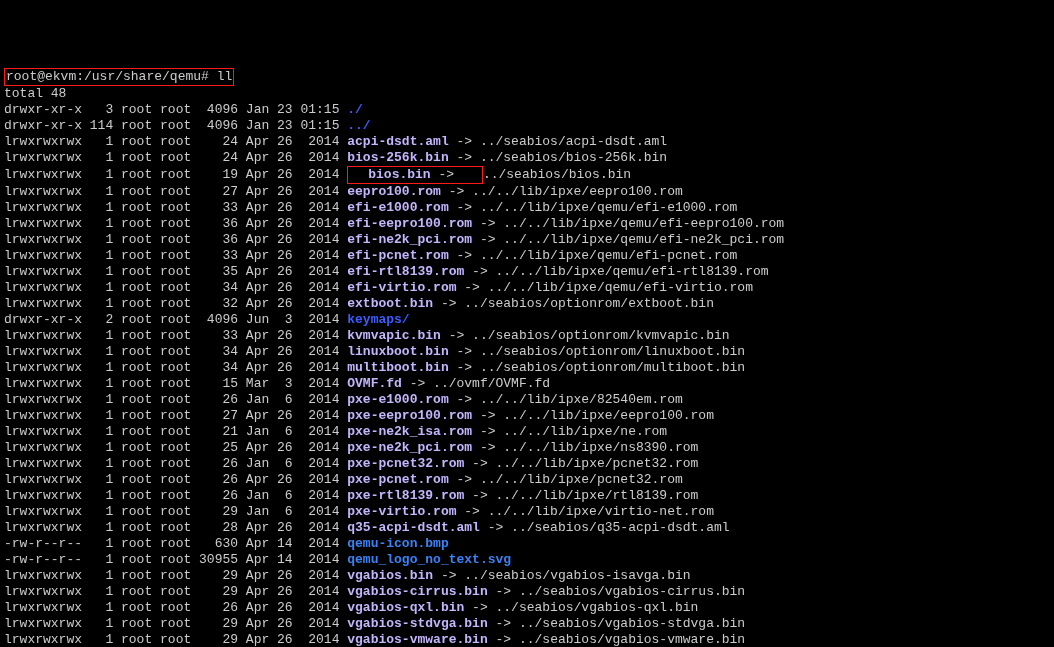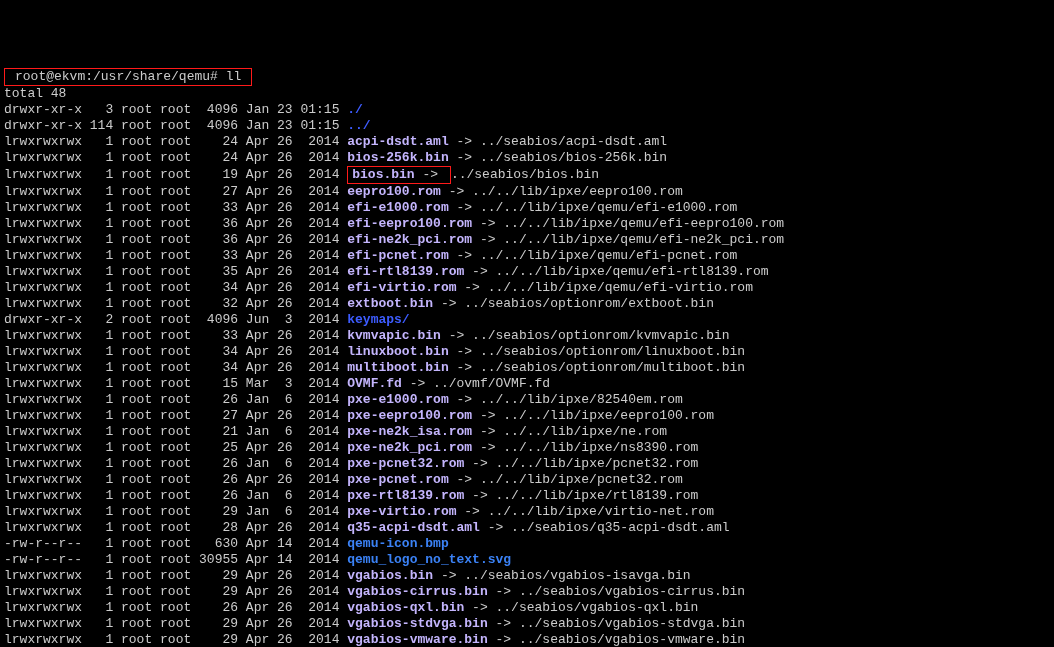--- a/index.html
+++ b/index.html
@@ -10,22 +10,22 @@
     font-family: "Consolas", "Courier New", monospace;
     font-size: 13px;
     line-height: 16px;
     white-space: pre;
   }
   .L { display: block; }
   .sep { color: #ccc; }
   .dir  { color: #3d5cff; font-weight: bold; }
   .link { color: #c4b5fd; font-weight: bold; }
   .mag  { color: #3b82f6; font-weight: bold; }
-  .box1 { border: 1px solid #ff1a1a; display: inline-block; padding: 0 10px; }
-  .box2 { border: 1px solid #ff1a1a; display: inline-block; padding: 0 4px; }
+  .box1 { border: 1px solid #ff1a1a; display: inline-block; padding: 0 1px; }
+  .box2 { border: 1px solid #ff1a1a; display: inline-block; padding: 0 20px; }
   .prompt-host { color: #ccc; }
 </style>
 </head>
 <body>
 
 
 
 <div id="terminal"><span class="L"><span class="box1"><span class="prompt-host">root@ekvm:/usr/share/qemu#</span> <span>ll</span></span></span><span class="L">total 48</span><span class="L">drwxr-xr-x   3 root root  4096 Jan 23 01:15 <span class="dir">./</span></span><span class="L">drwxr-xr-x 114 root root  4096 Jan 23 01:15 <span class="dir">../</span></span><span class="L">lrwxrwxrwx   1 root root    24 Apr 26  2014 <span class="link">acpi-dsdt.aml</span><span class="sep"> -&gt; </span><span>../seabios/acpi-dsdt.aml</span></span><span class="L">lrwxrwxrwx   1 root root    24 Apr 26  2014 <span class="link">bios-256k.bin</span><span class="sep"> -&gt; </span><span>../seabios/bios-256k.bin</span></span><span class="L">lrwxrwxrwx   1 root root    19 Apr 26  2014 <span class="box2"><span class="link">bios.bin</span><span class="sep"> -&gt; </span></span><span>../seabios/bios.bin</span></span><span class="L">lrwxrwxrwx   1 root root    27 Apr 26  2014 <span class="link">eepro100.rom</span><span class="sep"> -&gt; </span><span>../../lib/ipxe/eepro100.rom</span></span><span class="L">lrwxrwxrwx   1 root root    33 Apr 26  2014 <span class="link">efi-e1000.rom</span><span class="sep"> -&gt; </span><span>../../lib/ipxe/qemu/efi-e1000.rom</span></span><span class="L">lrwxrwxrwx   1 root root    36 Apr 26  2014 <span class="link">efi-eepro100.rom</span><span class="sep"> -&gt; </span><span>../../lib/ipxe/qemu/efi-eepro100.rom</span></span><span class="L">lrwxrwxrwx   1 root root    36 Apr 26  2014 <span class="link">efi-ne2k_pci.rom</span><span class="sep"> -&gt; </span><span>../../lib/ipxe/qemu/efi-ne2k_pci.rom</span></span><span class="L">lrwxrwxrwx   1 root root    33 Apr 26  2014 <span class="link">efi-pcnet.rom</span><span class="sep"> -&gt; </span><span>../../lib/ipxe/qemu/efi-pcnet.rom</span></span><span class="L">lrwxrwxrwx   1 root root    35 Apr 26  2014 <span class="link">efi-rtl8139.rom</span><span class="sep"> -&gt; </span><span>../../lib/ipxe/qemu/efi-rtl8139.rom</span></span><span class="L">lrwxrwxrwx   1 root root    34 Apr 26  2014 <span class="link">efi-virtio.rom</span><span class="sep"> -&gt; </span><span>../../lib/ipxe/qemu/efi-virtio.rom</span></span><span class="L">lrwxrwxrwx   1 root root    32 Apr 26  2014 <span class="link">extboot.bin</span><span class="sep"> -&gt; </span><span>../seabios/optionrom/extboot.bin</span></span><span class="L">drwxr-xr-x   2 root root  4096 Jun  3  2014 <span class="dir">keymaps/</span></span><span class="L">lrwxrwxrwx   1 root root    33 Apr 26  2014 <span class="link">kvmvapic.bin</span><span class="sep"> -&gt; </span><span>../seabios/optionrom/kvmvapic.bin</span></span><span class="L">lrwxrwxrwx   1 root root    34 Apr 26  2014 <span class="link">linuxboot.bin</span><span class="sep"> -&gt; </span><span>../seabios/optionrom/linuxboot.bin</span></span><span class="L">lrwxrwxrwx   1 root root    34 Apr 26  2014 <span class="link">multiboot.bin</span><span class="sep"> -&gt; </span><span>../seabios/optionrom/multiboot.bin</span></span><span class="L">lrwxrwxrwx   1 root root    15 Mar  3  2014 <span class="link">OVMF.fd</span><span class="sep"> -&gt; </span><span>../ovmf/OVMF.fd</span></span><span class="L">lrwxrwxrwx   1 root root    26 Jan  6  2014 <span class="link">pxe-e1000.rom</span><span class="sep"> -&gt; </span><span>../../lib/ipxe/82540em.rom</span></span><span class="L">lrwxrwxrwx   1 root root    27 Apr 26  2014 <span class="link">pxe-eepro100.rom</span><span class="sep"> -&gt; </span><span>../../lib/ipxe/eepro100.rom</span></span><span class="L">lrwxrwxrwx   1 root root    21 Jan  6  2014 <span class="link">pxe-ne2k_isa.rom</span><span class="sep"> -&gt; </span><span>../../lib/ipxe/ne.rom</span></span><span class="L">lrwxrwxrwx   1 root root    25 Apr 26  2014 <span class="link">pxe-ne2k_pci.rom</span><span class="sep"> -&gt; </span><span>../../lib/ipxe/ns8390.rom</span></span><span class="L">lrwxrwxrwx   1 root root    26 Jan  6  2014 <span class="link">pxe-pcnet32.rom</span><span class="sep"> -&gt; </span><span>../../lib/ipxe/pcnet32.rom</span></span><span class="L">lrwxrwxrwx   1 root root    26 Apr 26  2014 <span class="link">pxe-pcnet.rom</span><span class="sep"> -&gt; </span><span>../../lib/ipxe/pcnet32.rom</span></span><span class="L">lrwxrwxrwx   1 root root    26 Jan  6  2014 <span class="link">pxe-rtl8139.rom</span><span class="sep"> -&gt; </span><span>../../lib/ipxe/rtl8139.rom</span></span><span class="L">lrwxrwxrwx   1 root root    29 Jan  6  2014 <span class="link">pxe-virtio.rom</span><span class="sep"> -&gt; </span><span>../../lib/ipxe/virtio-net.rom</span></span><span class="L">lrwxrwxrwx   1 root root    28 Apr 26  2014 <span class="link">q35-acpi-dsdt.aml</span><span class="sep"> -&gt; </span><span>../seabios/q35-acpi-dsdt.aml</span></span><span class="L">-rw-r--r--   1 root root   630 Apr 14  2014 <span class="mag">qemu-icon.bmp</span></span><span class="L">-rw-r--r--   1 root root 30955 Apr 14  2014 <span class="mag">qemu_logo_no_text.svg</span></span><span class="L">lrwxrwxrwx   1 root root    29 Apr 26  2014 <span class="link">vgabios.bin</span><span class="sep"> -&gt; </span><span>../seabios/vgabios-isavga.bin</span></span><span class="L">lrwxrwxrwx   1 root root    29 Apr 26  2014 <span class="link">vgabios-cirrus.bin</span><span class="sep"> -&gt; </span><span>../seabios/vgabios-cirrus.bin</span></span><span class="L">lrwxrwxrwx   1 root root    26 Apr 26  2014 <span class="link">vgabios-qxl.bin</span><span class="sep"> -&gt; </span><span>../seabios/vgabios-qxl.bin</span></span><span class="L">lrwxrwxrwx   1 root root    29 Apr 26  2014 <span class="link">vgabios-stdvga.bin</span><span class="sep"> -&gt; </span><span>../seabios/vgabios-stdvga.bin</span></span><span class="L">lrwxrwxrwx   1 root root    29 Apr 26  2014 <span class="link">vgabios-vmware.bin</span><span class="sep"> -&gt; </span><span>../seabios/vgabios-vmware.bin</span></span></div>
 
 

